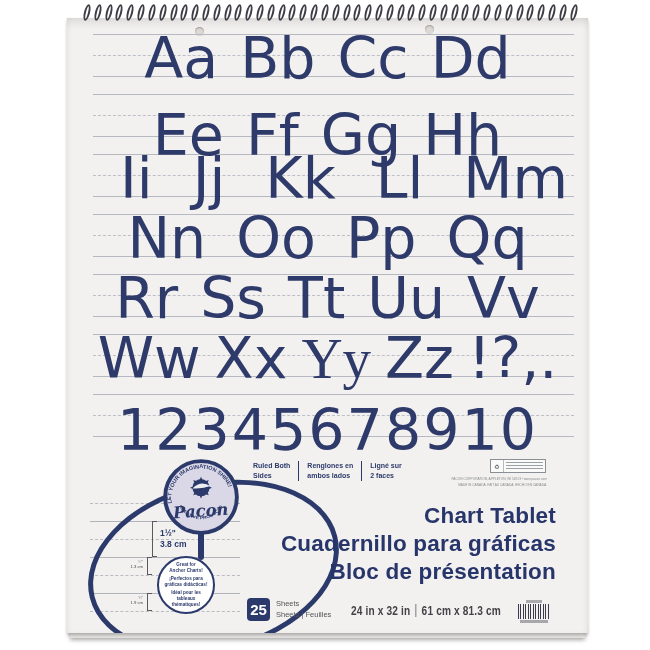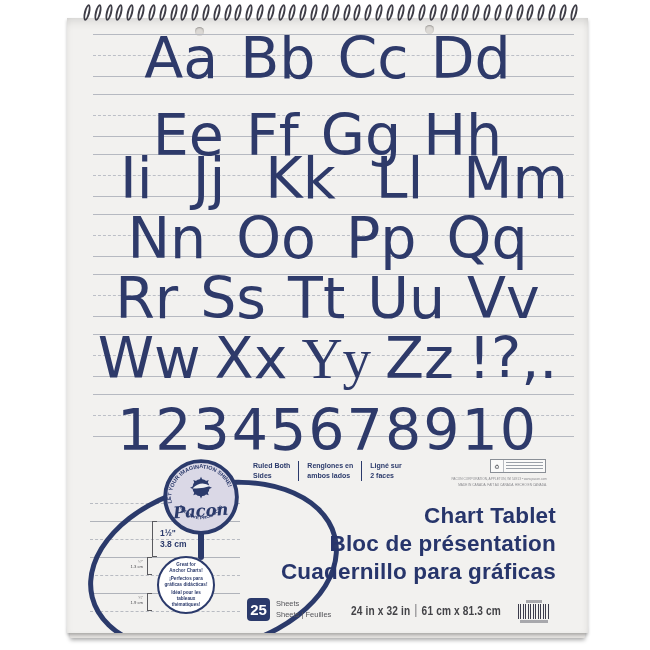--- a/index.html
+++ b/index.html
@@ -248,22 +248,22 @@
       <div class="cert-eco">♻</div>
       <div class="cert-lines"></div>
     </div>
     <div class="fine-print">
       <div>PACON CORPORATION, APPLETON, WI 54913 • www.pacon.com</div>
       <div>MADE IN CANADA. FAIT AU CANADA. HECHO EN CANADÁ.</div>
     </div>
 
     <div class="titles">
       <div>Chart Tablet</div>
+      <div>Cuadernillo para gráficas</div>
       <div>Bloc de présentation</div>
-      <div>Cuadernillo para gráficas</div>
     </div>
 
     <div class="count-badge">25</div>
     <div class="count-labels">
       <div>Sheets</div>
       <div>Sheets | Feuilles</div>
     </div>
     <div class="dimensions">
       <span>24 in x 32 in</span><span class="dim-divider"></span><span>61 cm x 81.3 cm</span>
     </div>

